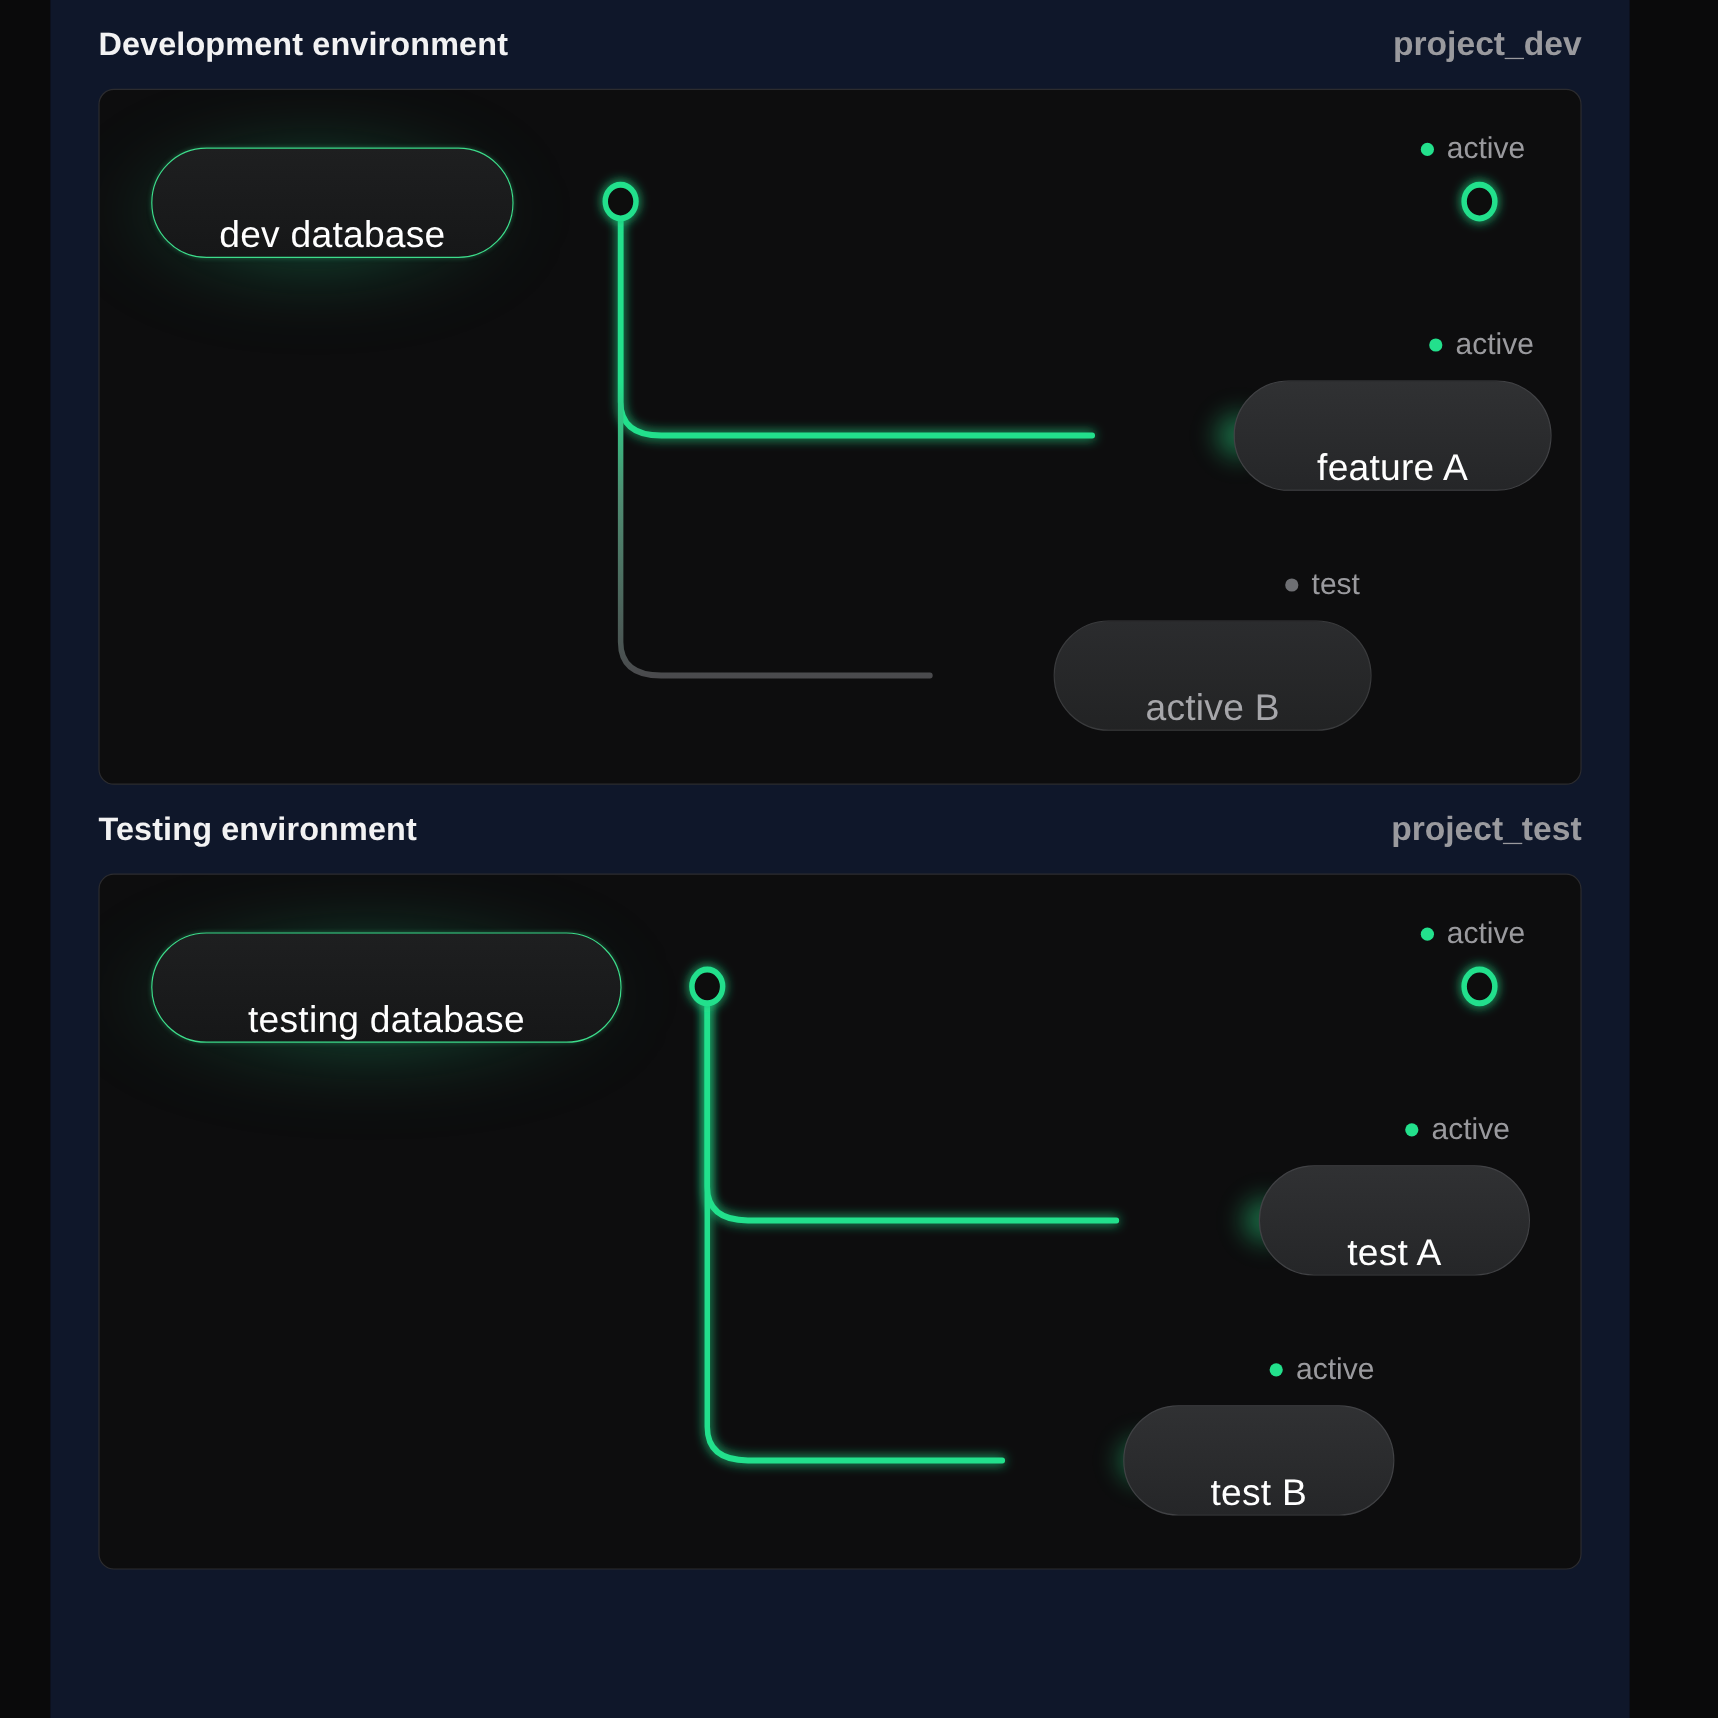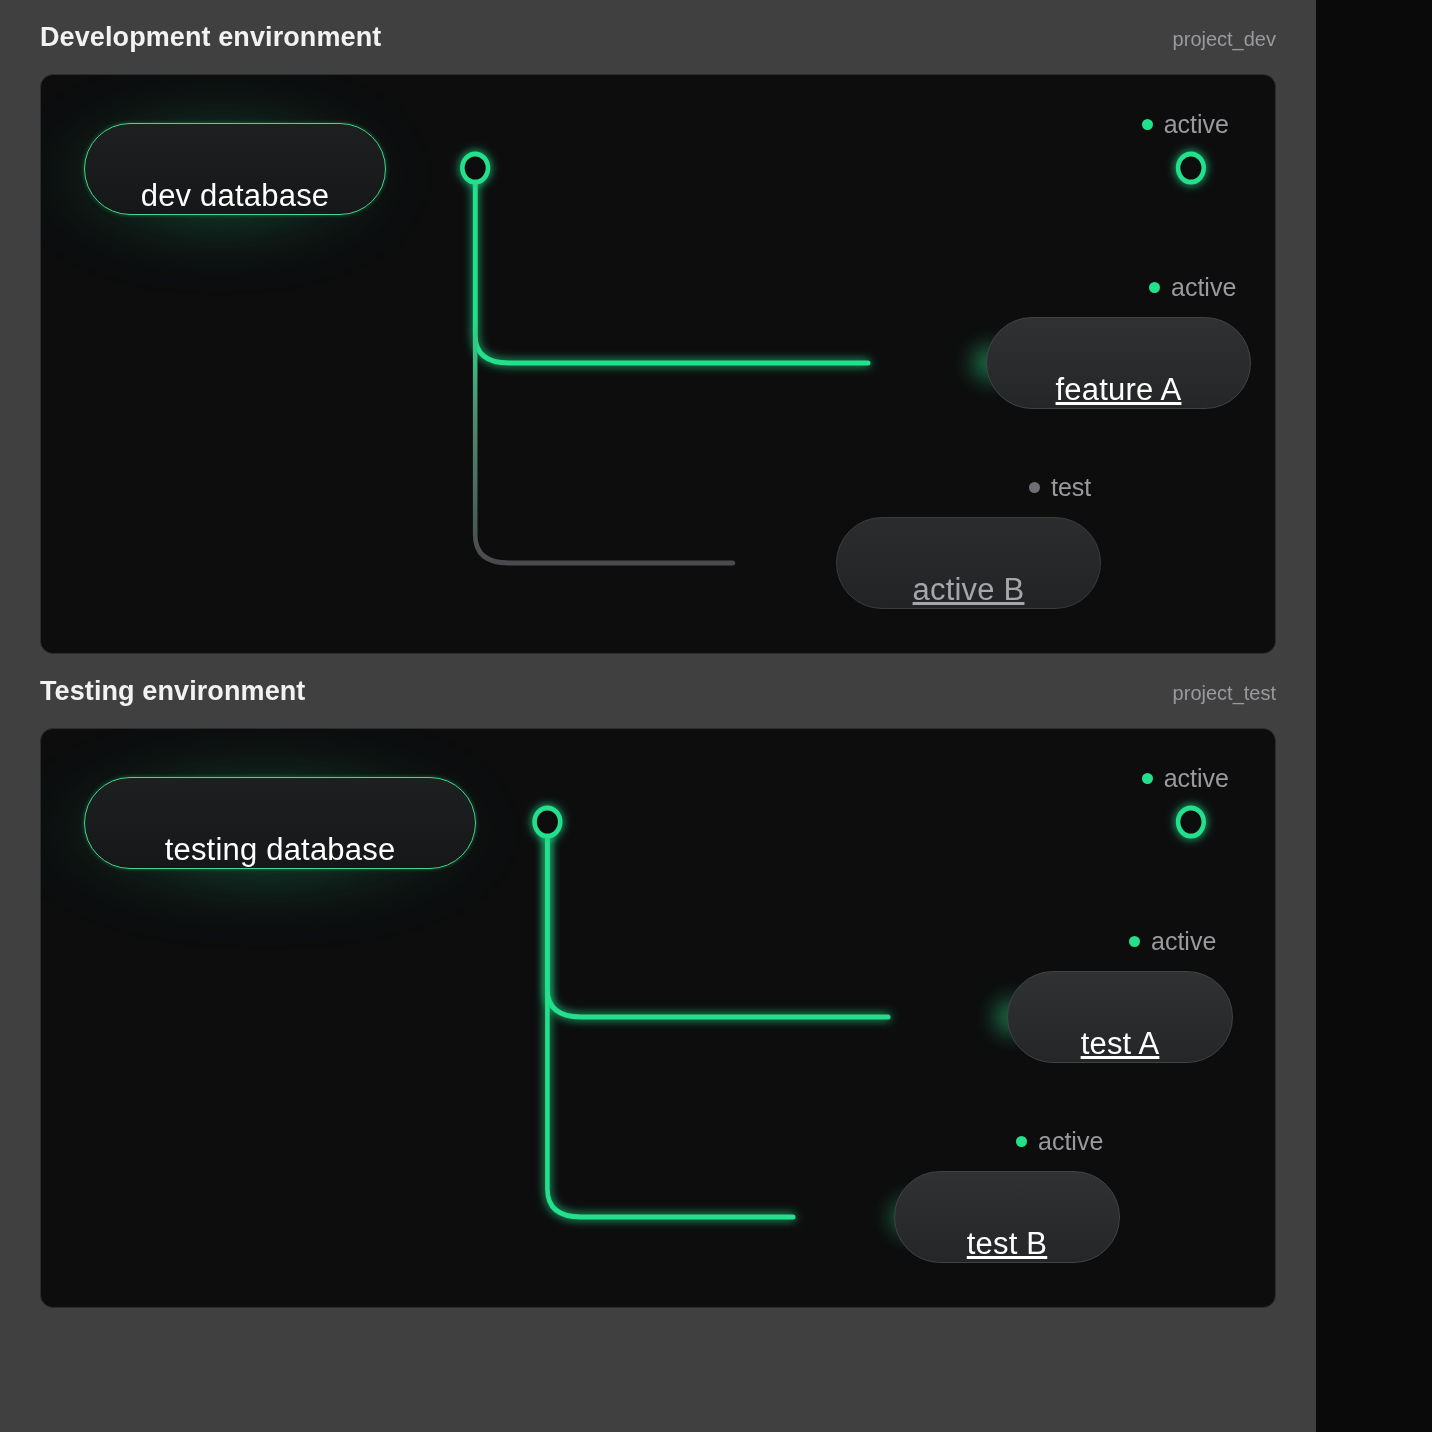--- a/index.html
+++ b/index.html
@@ -12,44 +12,45 @@
     height: 1432px;
     overflow: hidden;
     font-family: "Liberation Sans", sans-serif;
     -webkit-font-smoothing: antialiased;
   }
 
   .page {
     position: relative;
     width: 1316px;
     height: 1432px;
-    background: #404040;
+    background: #0f172a;
     box-sizing: border-box;
     padding: 0 40px;
+    margin-left: 42px;
   }
 
   
   .section { position: relative; }
   .sec-header {
     position: relative;
     display: flex;
     align-items: baseline;
     justify-content: space-between;
     height: 74px;
   }
   .sec-title {
     font-size: 27px;
     font-weight: bold;
     color: #f2f2f3;
     letter-spacing: 0.1px;
     line-height: 74px;
   }
   .sec-project {
-    font-size: 20px;
-    font-weight: normal;
+    font-size: 28px;
+    font-weight: bold;
     color: #9a9a9e;
     line-height: 74px;
   }
 
   
   .card {
     position: relative;
     border: 1px solid #2c2c2f;
     border-radius: 13px;
     background: #0d0d0e;
@@ -106,21 +107,21 @@
     filter: blur(26px);
     z-index: 1;
     pointer-events: none;
   }
 
   
   .node.leaf {
     background: linear-gradient(180deg, #303133 0%, #252628 100%);
     border: 1px solid #414245;
   }
-  .node.leaf .node-label { color: #ffffff; text-decoration: underline; }
+  .node.leaf .node-label { color: #ffffff; }
   .node.leaf.idle {
     background: linear-gradient(180deg, #2b2c2e 0%, #222324 100%);
     border: 1px solid #3a3b3d;
   }
   .node.leaf.idle .node-label { color: #a6a6aa; }
 
   
   .leaf-glow {
     position: absolute;
     width: 56px; height: 56px;

